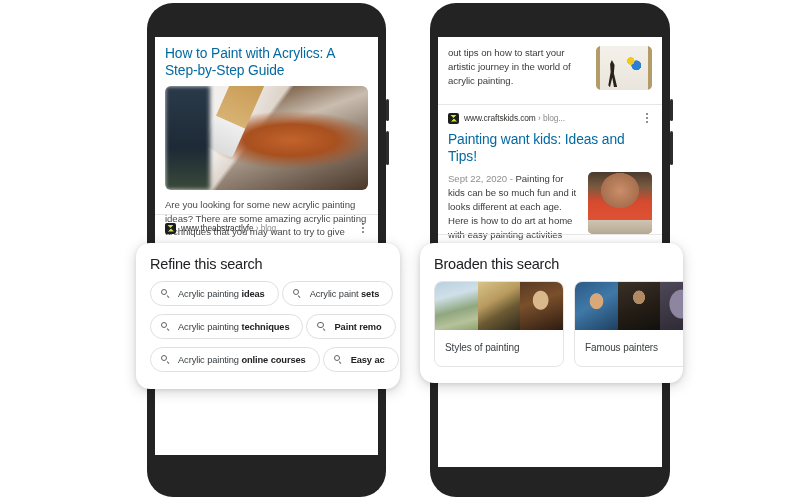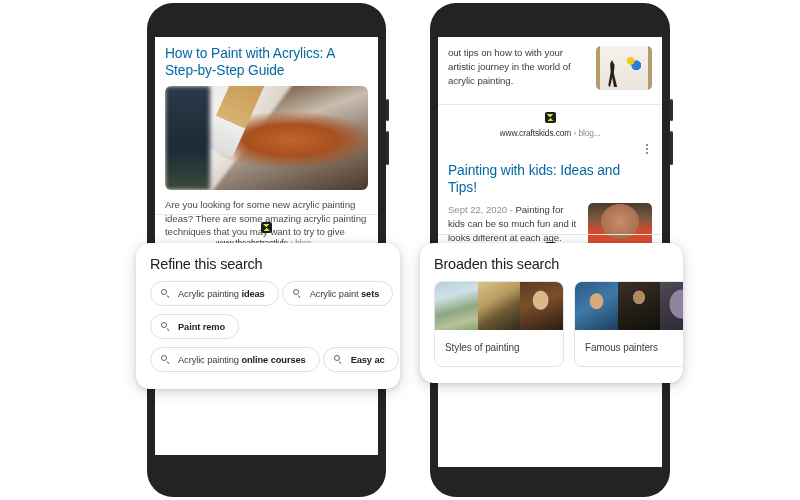--- a/index.html
+++ b/index.html
@@ -71,21 +71,20 @@
   }
 
   .sep { height: 1px; background: #e6e6e6; margin: 0; }
 
   
   .url-row {
     display: flex;
     align-items: center;
     padding: 7px 10px 2px 10px;
     gap: 5px;
-    flex-direction: column;
   }
   .favicon {
     width: 11px; height: 11px;
     border-radius: 2px;
     background: #1d1d1d;
     position: relative;
     flex: 0 0 auto;
   }
   .favicon::after{
     content:"";
@@ -314,41 +313,41 @@
   </div>
 </div>
 
 <div class="phone phone-right">
   <div class="side-btn" style="left:240px; top:96px; height:22px;"></div>
   <div class="side-btn" style="left:240px; top:128px; height:34px;"></div>
 
   <div class="screen screen-right">
 
     <div class="snip-row" style="padding-top:9px;">
-      <div class="snip-text">out tips on how to with your artistic journey in the world of acrylic painting.</div>
+      <div class="snip-text">out tips on how to start your artistic journey in the world of acrylic painting.</div>
       <div class="snip-thumb img-wallpaint" style="width:56px;height:44px;"></div>
     </div>
 
     <div class="sep" style="margin-top:6px;"></div>
 
     <div>
       <div class="url-row">
         <span class="favicon"></span>
         <span class="url-text">
           <span>www.craftskids.com</span>
           <span class="crumb">› blog...</span>
         </span>
         <span class="kebab">
             <i></i>
             <i></i>
             <i></i>
           </span>
       </div>
       <div style="padding:5px 10px 0 10px;">
-        <div class="res-title big">Painting with kids: Ideas and Tips!</div>
+        <div class="res-title big">Painting want kids: Ideas and Tips!</div>
       </div>
       <div class="snip-row" style="padding-top:7px;">
         <div class="snip-text">
           <span class="snip-date">Sept 22, 2020 - </span><span>Painting for kids can be so much fun and it looks different at each age. Here is how to do art at home with easy painting activities</span>
         </div>
         <div class="snip-thumb img-kid"></div>
       </div>
     </div>
 
     <div style="position:absolute; left:0; top:197px; width:100%;">
@@ -388,20 +387,24 @@
           <span class="chip-label">Acrylic painting <b>ideas</b></span>
         </div>
         <div class="chip">
           <span class="mag"></span>
           <span class="chip-label">Acrylic paint <b>sets</b></span>
         </div>
       </div>
       <div class="chip-row">
         <div class="chip">
           <span class="mag"></span>
+          <span class="chip-label">Acrylic painting <b>techniques</b></span>
+        </div>
+        <div class="chip">
+          <span class="mag"></span>
           <span class="chip-label"><b>Paint remo</b></span>
         </div>
       </div>
       <div class="chip-row">
         <div class="chip">
           <span class="mag"></span>
           <span class="chip-label">Acrylic painting <b>online courses</b></span>
         </div>
         <div class="chip">
           <span class="mag"></span>

